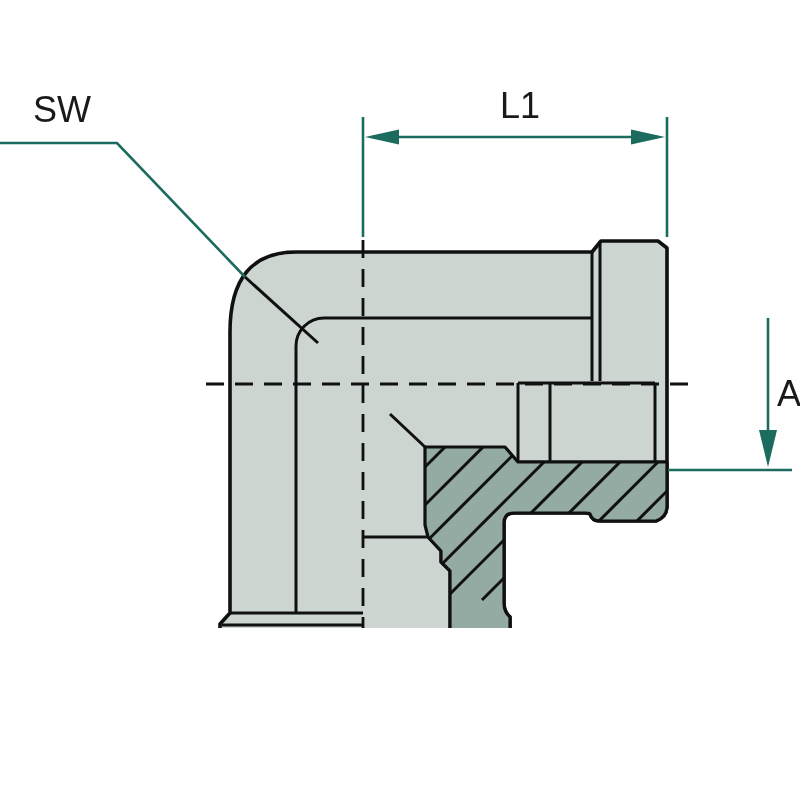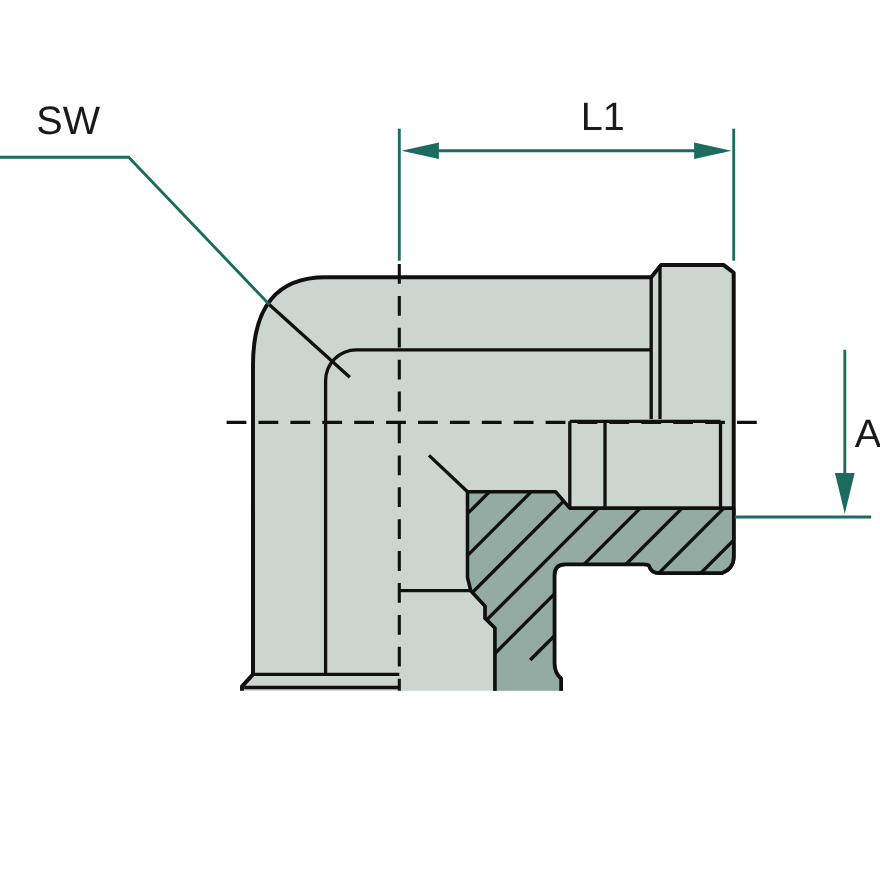--- a/index.html
+++ b/index.html
@@ -97,15 +97,15 @@
     </g>
 
     <g>
       <path class="teal" d="M768,318 L768,438"></path>
       <polygon class="teal-fill" points="768,467 759,430 777,430"></polygon>
       <path class="teal" d="M668,470 L792,470"></path>
     </g>
   </svg>
 
   <div class="dim-label" style="left:33px;top:92px;">SW</div>
-  <div class="dim-label" style="left:528px;top:88px;">L1</div>
+  <div class="dim-label" style="left:500px;top:88px;">L1</div>
   <div class="dim-label" style="left:777px;top:376px;">A</div>
 </div>
 
 </body></html>

